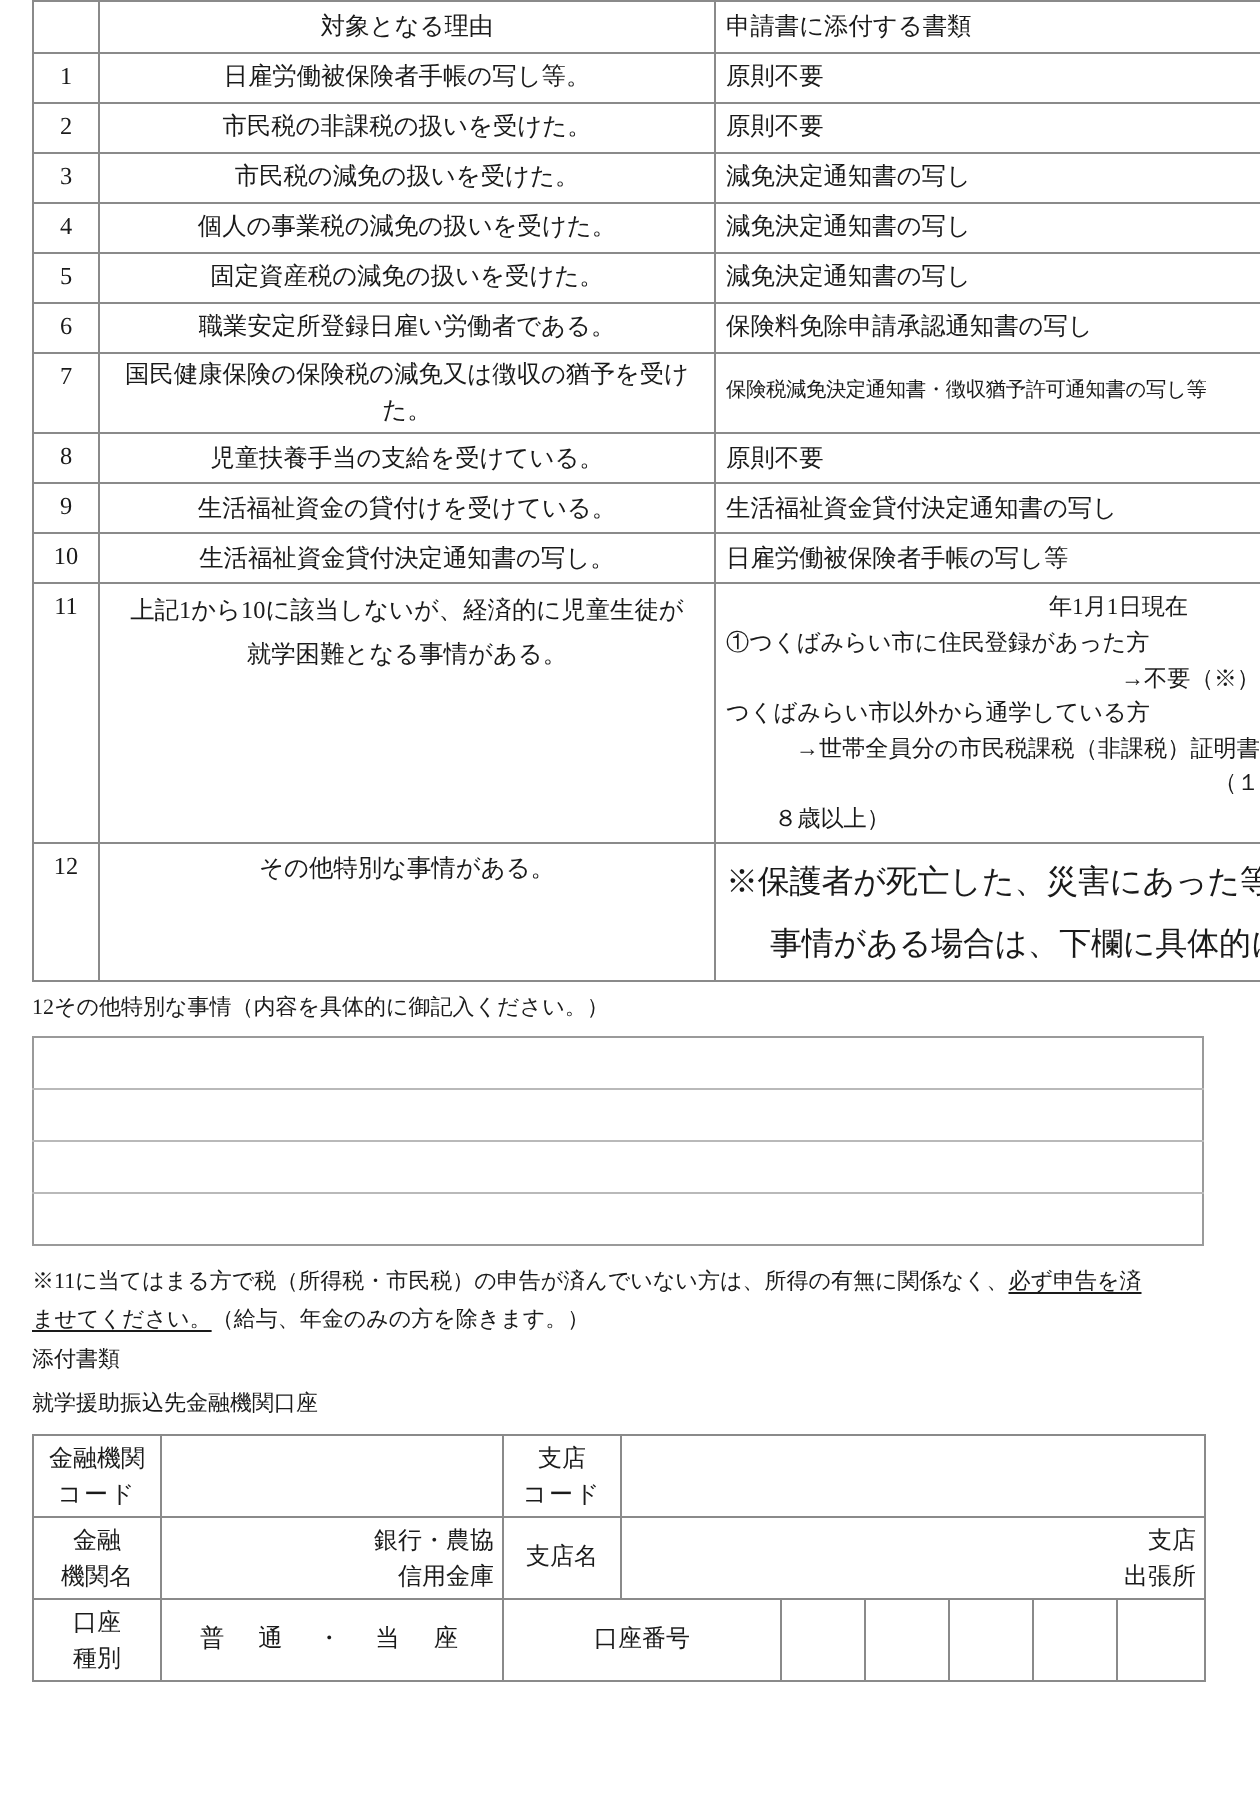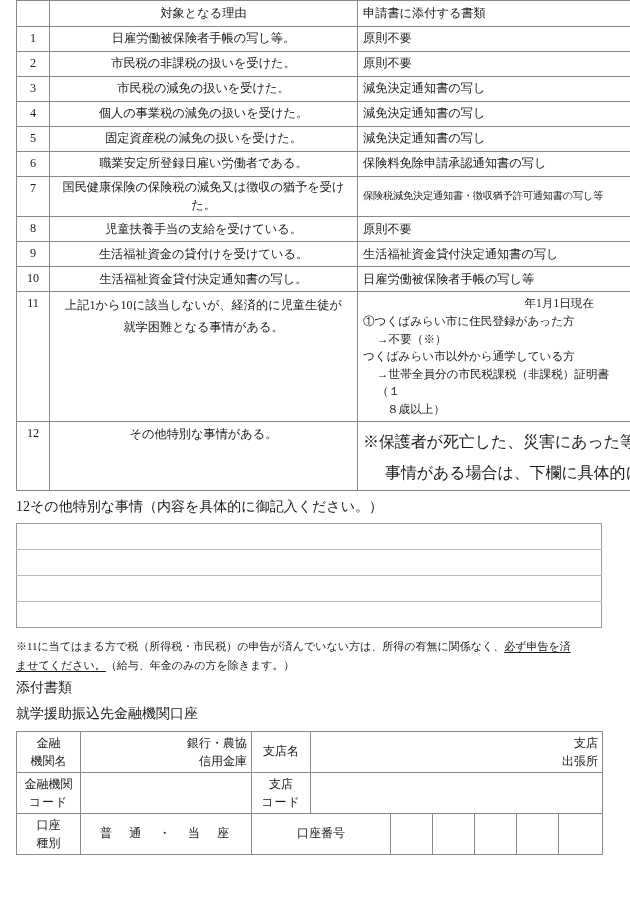--- a/index.html
+++ b/index.html
@@ -32,21 +32,21 @@
 
   
   .head-line {
     font-size: 12.5px;
     line-height: 1.5;
     padding: 18px 0 5px 0;
     letter-spacing: .2px;
     white-space: nowrap;
   }
   .sec-label {
-    font-size: 14px;
+    font-size: 11px;
     line-height: 1.55;
     padding: 5px 0 3px 0;
     white-space: nowrap;
   }
   .sec-label.tight { padding-top: 2px; }
 
   
   table {
     border-collapse: collapse;
     width: 586px;
@@ -74,21 +74,21 @@
   }
   .reason .c-reason { width: 297px; text-align: center; }
   .reason .c-doc { width: 267px; }
   .reason tr.hdr td { height: 20px; }
   .reason .small { font-size: 10.2px; letter-spacing: -.2px; white-space: nowrap; }
   .reason .top { vertical-align: top; padding-top: 3px; }
 
   .r11 .c-reason, .r11 .c-doc { vertical-align: top; padding-top: 3px; }
   .r11 .c-reason div { line-height: 1.75; }
   .r11 .c-doc div { line-height: 1.52; font-size: 11.6px; }
-  .indent1 { padding-left: 14px; }
+  .indent1 { padding-left: 14px; text-align: right; }
   .indent2 { padding-left: 24px; }
   .center-line { text-align: right; padding-right: 36px; }
 
   .r12 .c-doc { vertical-align: top; padding-top: 4px; }
   .r12 .c-doc div {
     font-size: 16px;
     line-height: 1.95;
     letter-spacing: -.1px;
     white-space: nowrap;
   }
@@ -274,49 +274,49 @@
       <col style="width:42px">
           <col style="width:42px">
           <col style="width:42px">
       <col style="width:42px">
           <col style="width:44px">
     </colgroup>
 
     <tbody>
           <tr class="tallrow">
       <td class="lab">
+        <div>金融機関</div>
+        <div class="lab2">コード</div>
+      </td>
+      <td colspan="2"></td>
+      <td class="lab">
+        <div>支店</div>
+        <div class="lab2">コード</div>
+      </td>
+      <td colspan="6"></td>
+    </tr>
+
+    <tr class="tallrow">
+      <td class="lab">
         <div>金融</div>
         <div>機関名</div>
       </td>
       <td colspan="2" class="ralign">
         <div>銀行・農協</div>
         <div>信用金庫</div>
       </td>
       <td class="calign">支店名</td>
       <td colspan="6" class="ralign">
         <div>支店</div>
         <div>出張所</div>
       </td>
     </tr>
 
     <tr class="tallrow">
       <td class="lab">
-        <div>金融機関</div>
-        <div class="lab2">コード</div>
-      </td>
-      <td colspan="2"></td>
-      <td class="lab">
-        <div>支店</div>
-        <div class="lab2">コード</div>
-      </td>
-      <td colspan="6"></td>
-    </tr>
-
-    <tr class="tallrow">
-      <td class="lab">
         <div>口座</div>
         <div>種別</div>
       </td>
       <td colspan="2" class="spread">普 通 ・ 当 座</td>
       <td colspan="2" class="calign">口座番号</td>
       <td></td>
       <td></td>
       <td></td>
       <td></td>
       <td></td>

